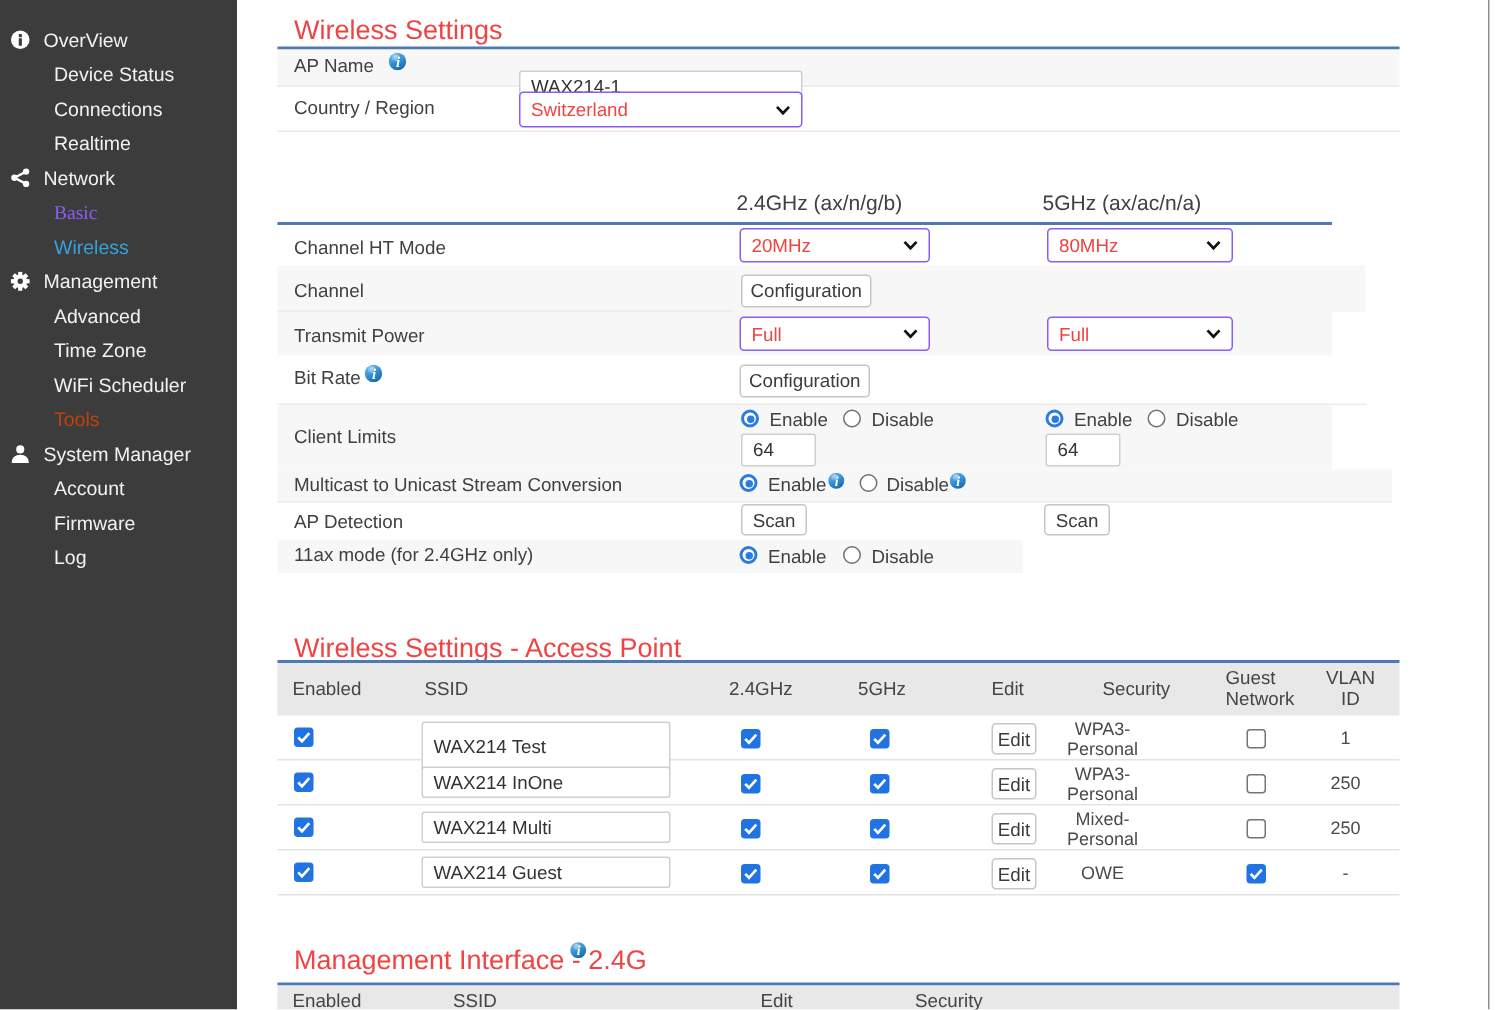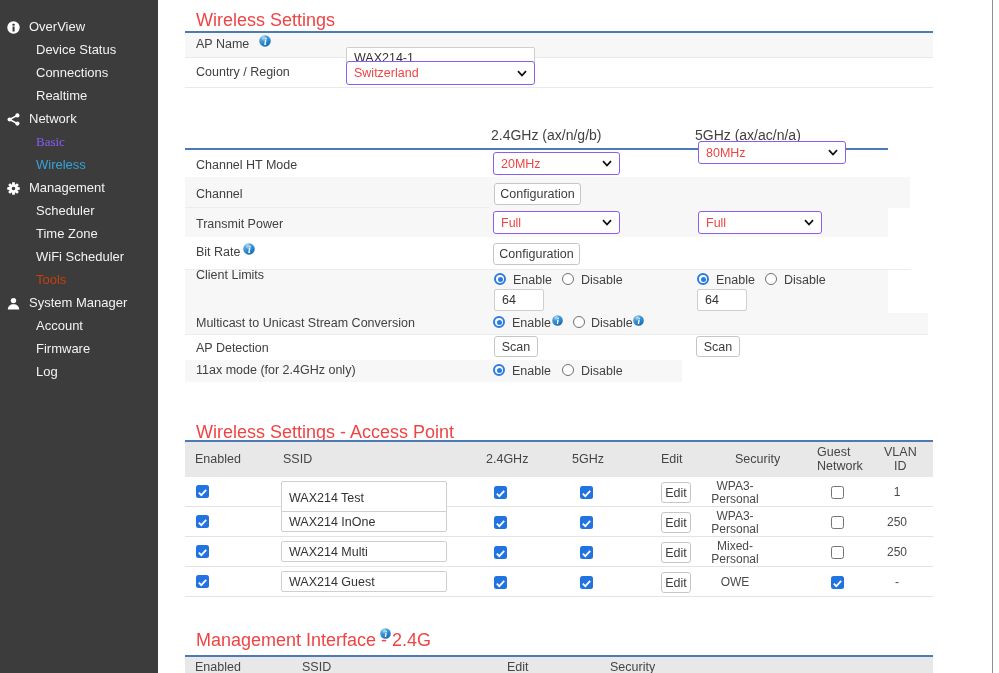--- a/index.html
+++ b/index.html
@@ -56,21 +56,21 @@
         <circle cx="10.4" cy="10.6" r="2.1" stroke="none"></circle>
       </g>
     </svg></div>
 <div class="abs" style="left:29px;top:111px;font-size:13px;color:#f2f2f2;white-space:nowrap;">Network</div>
 <div class="abs" style="left:36px;top:134px;font-size:13px;color:#8b5cf6;white-space:nowrap;font-family:Liberation Serif, serif;">Basic</div>
 <div class="abs" style="left:36px;top:157px;font-size:13px;color:#35a3da;white-space:nowrap;">Wireless</div>
 <div class="abs" style="left:7px;top:181px;"><svg width="13" height="13" viewBox="0 0 13 13">
       <path d="M5.17,0.24 L7.83,0.24 L7.97,2.25 L8.47,2.46 L9.99,1.13 L11.87,3.01 L10.54,4.53 L10.75,5.03 L12.76,5.17 L12.76,7.83 L10.75,7.97 L10.54,8.47 L11.87,9.99 L9.99,11.87 L8.47,10.54 L7.97,10.75 L7.83,12.76 L5.17,12.76 L5.03,10.75 L4.53,10.54 L3.01,11.87 L1.13,9.99 L2.46,8.47 L2.25,7.97 L0.24,7.83 L0.24,5.17 L2.25,5.03 L2.46,4.53 L1.13,3.01 L3.01,1.13 L4.53,2.46 L5.03,2.25 Z M8.30,6.50 A1.8,1.8 0 1 0 4.70,6.50 A1.8,1.8 0 1 0 8.30,6.50 Z" fill="#fff" fill-rule="evenodd"></path>
     </svg></div>
 <div class="abs" style="left:29px;top:180px;font-size:13px;color:#f2f2f2;white-space:nowrap;">Management</div>
-<div class="abs" style="left:36px;top:203px;font-size:13px;color:#f2f2f2;white-space:nowrap;">Scheduler</div>
+<div class="abs" style="left:36px;top:203px;font-size:13px;color:#f2f2f2;white-space:nowrap;">Advanced</div>
 <div class="abs" style="left:36px;top:226px;font-size:13px;color:#f2f2f2;white-space:nowrap;">Time Zone</div>
 <div class="abs" style="left:36px;top:249px;font-size:13px;color:#f2f2f2;white-space:nowrap;">WiFi Scheduler</div>
 <div class="abs" style="left:36px;top:272px;font-size:13px;color:#c2410c;white-space:nowrap;">Tools</div>
 <div class="abs" style="left:7px;top:296px;"><svg width="13" height="13" viewBox="0 0 13 13">
       <circle cx="6.5" cy="3.6" r="2.7" fill="#fff"></circle>
       <path d="M0.8,12.6 C0.8,9.1 3.2,7.2 6.5,7.2 C9.8,7.2 12.2,9.1 12.2,12.6 Z" fill="#fff"></path>
     </svg></div>
 <div class="abs" style="left:29px;top:295px;font-size:13px;color:#f2f2f2;white-space:nowrap;">System Manager</div>
 <div class="abs" style="left:36px;top:318px;font-size:13px;color:#f2f2f2;white-space:nowrap;">Account</div>
 <div class="abs" style="left:36px;top:341px;font-size:13px;color:#f2f2f2;white-space:nowrap;">Firmware</div>
@@ -91,21 +91,21 @@
       <polyline points="1,1.2 5,5.5 9,1.2" fill="none" stroke="#111" stroke-width="1.8"></polyline>
     </svg></div>
 <div class="abs" style="left:185px;top:87px;width:748px;height:1px;background:#e9e9e9;"></div>
 <div class="thead" style="left:491px;top:127px;font-size:14px;color:#414141;">2.4GHz (ax/n/g/b)</div>
 <div class="thead" style="left:695px;top:127px;font-size:14px;color:#414141;">5GHz (ax/ac/n/a)</div>
 <div class="bluebar" style="top:148px;width:703px;"></div>
 <div class="lbl" style="left:196px;top:158px;">Channel HT Mode</div>
 <div class="sel" style="left:493px;top:152px;width:127px;height:23px;">20MHz<svg width="10" height="7" viewBox="0 0 10 7">
       <polyline points="1,1.2 5,5.5 9,1.2" fill="none" stroke="#111" stroke-width="1.8"></polyline>
     </svg></div>
-<div class="sel" style="left:698px;top:141px;width:148px;height:23px;">80MHz<svg width="10" height="7" viewBox="0 0 10 7">
+<div class="sel" style="left:698px;top:152px;width:124px;height:23px;">80MHz<svg width="10" height="7" viewBox="0 0 10 7">
       <polyline points="1,1.2 5,5.5 9,1.2" fill="none" stroke="#111" stroke-width="1.8"></polyline>
     </svg></div>
 <div class="stripe" style="top:177px;width:725px;height:31px;"></div>
 <div class="abs" style="left:185px;top:207px;width:304px;height:1px;background:#ececec;"></div>
 <div class="lbl" style="left:196px;top:187px;">Channel</div>
 <div class="btn" style="left:494px;top:183px;width:87px;height:22px;">Configuration</div>
 <div class="stripe" style="top:208px;width:703px;height:29px;"></div>
 <div class="lbl" style="left:196px;top:217px;">Transmit Power</div>
 <div class="sel" style="left:493px;top:211px;width:127px;height:23px;">Full<svg width="10" height="7" viewBox="0 0 10 7">
       <polyline points="1,1.2 5,5.5 9,1.2" fill="none" stroke="#111" stroke-width="1.8"></polyline>
@@ -115,21 +115,21 @@
     </svg></div>
 <div class="lbl" style="left:196px;top:245px;">Bit Rate</div>
 <svg class="abs" style="left:243px;top:243px" width="12" height="12" viewBox="0 0 12 12">
     <circle cx="6" cy="6" r="5.8" fill="url(#ig)"></circle>
     <circle cx="4.8" cy="3.6" r="2.6" fill="url(#hl)"></circle>
     <text x="6.4" y="9.8" text-anchor="middle" font-family="Liberation Serif" font-style="italic" font-weight="bold" font-size="10" fill="#fff">i</text>
   </svg>
 <div class="btn" style="left:493px;top:243px;width:87px;height:22px;">Configuration</div>
 <div class="abs" style="left:185px;top:269px;width:726px;height:1px;background:#ececec;"></div>
 <div class="stripe" style="top:270px;width:703px;height:43px;"></div>
-<div class="lbl" style="left:196px;top:268px;">Client Limits</div>
+<div class="lbl" style="left:196px;top:284px;">Client Limits</div>
 <div class="rad on" style="left:494px;top:273px;"></div>
 <div class="lbl" style="left:513px;top:273px;">Enable</div>
 <div class="rad off" style="left:562px;top:273px;"></div>
 <div class="lbl" style="left:581px;top:273px;">Disable</div>
 <div class="inp" style="left:494px;top:289px;width:50px;height:22px;">64</div>
 <div class="rad on" style="left:697px;top:273px;"></div>
 <div class="lbl" style="left:716px;top:273px;">Enable</div>
 <div class="rad off" style="left:765px;top:273px;"></div>
 <div class="lbl" style="left:784px;top:273px;">Disable</div>
 <div class="inp" style="left:697px;top:289px;width:50px;height:22px;">64</div>

